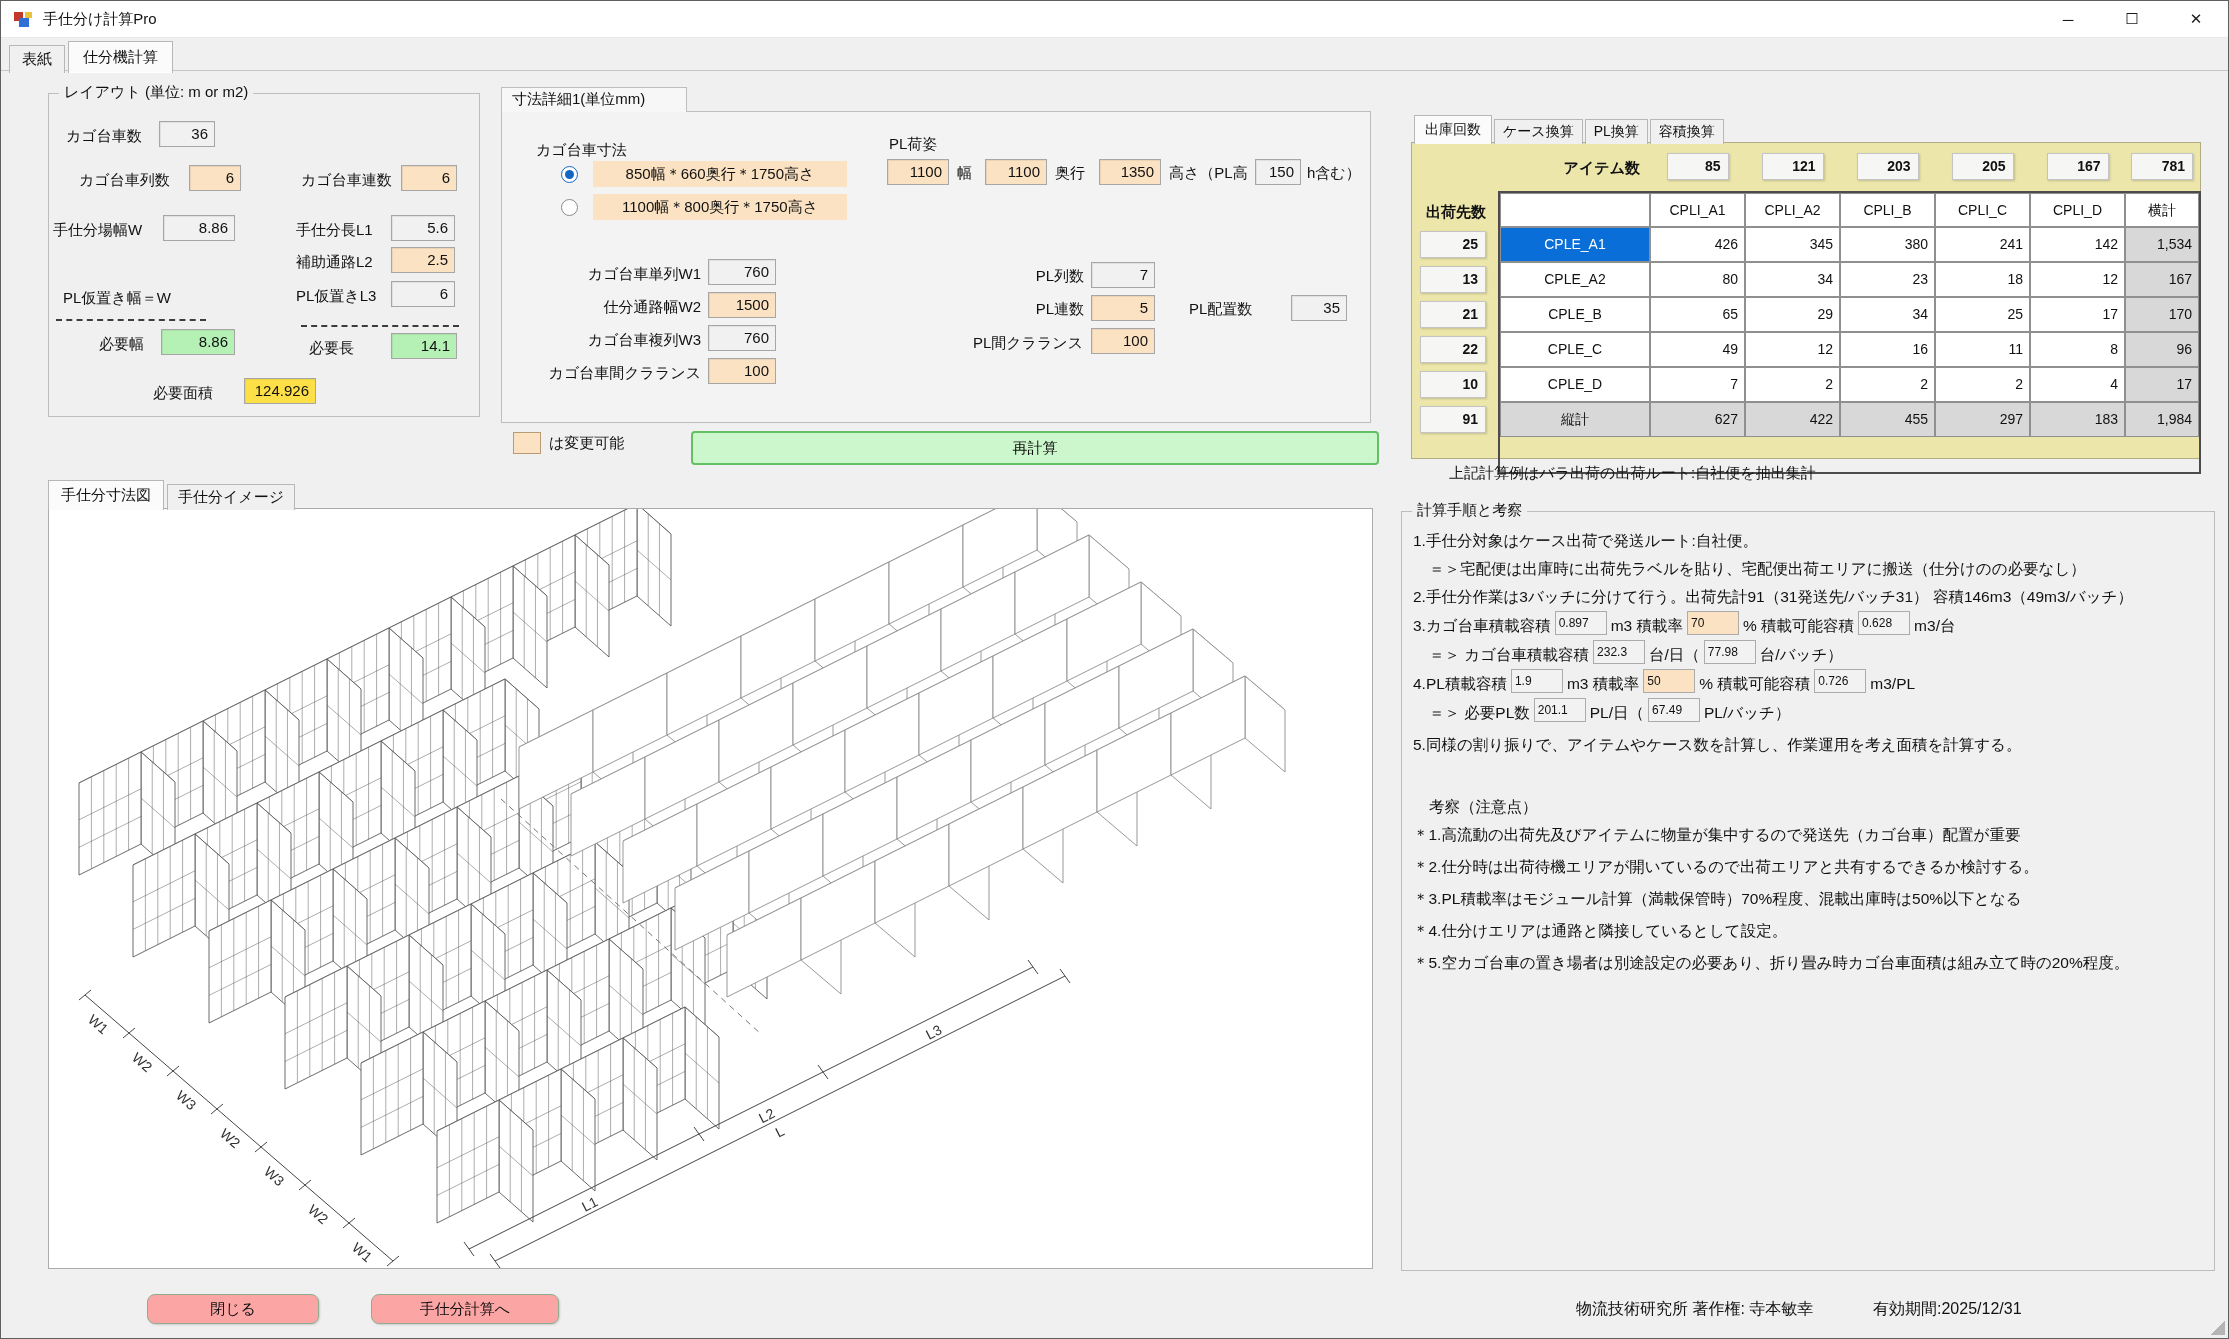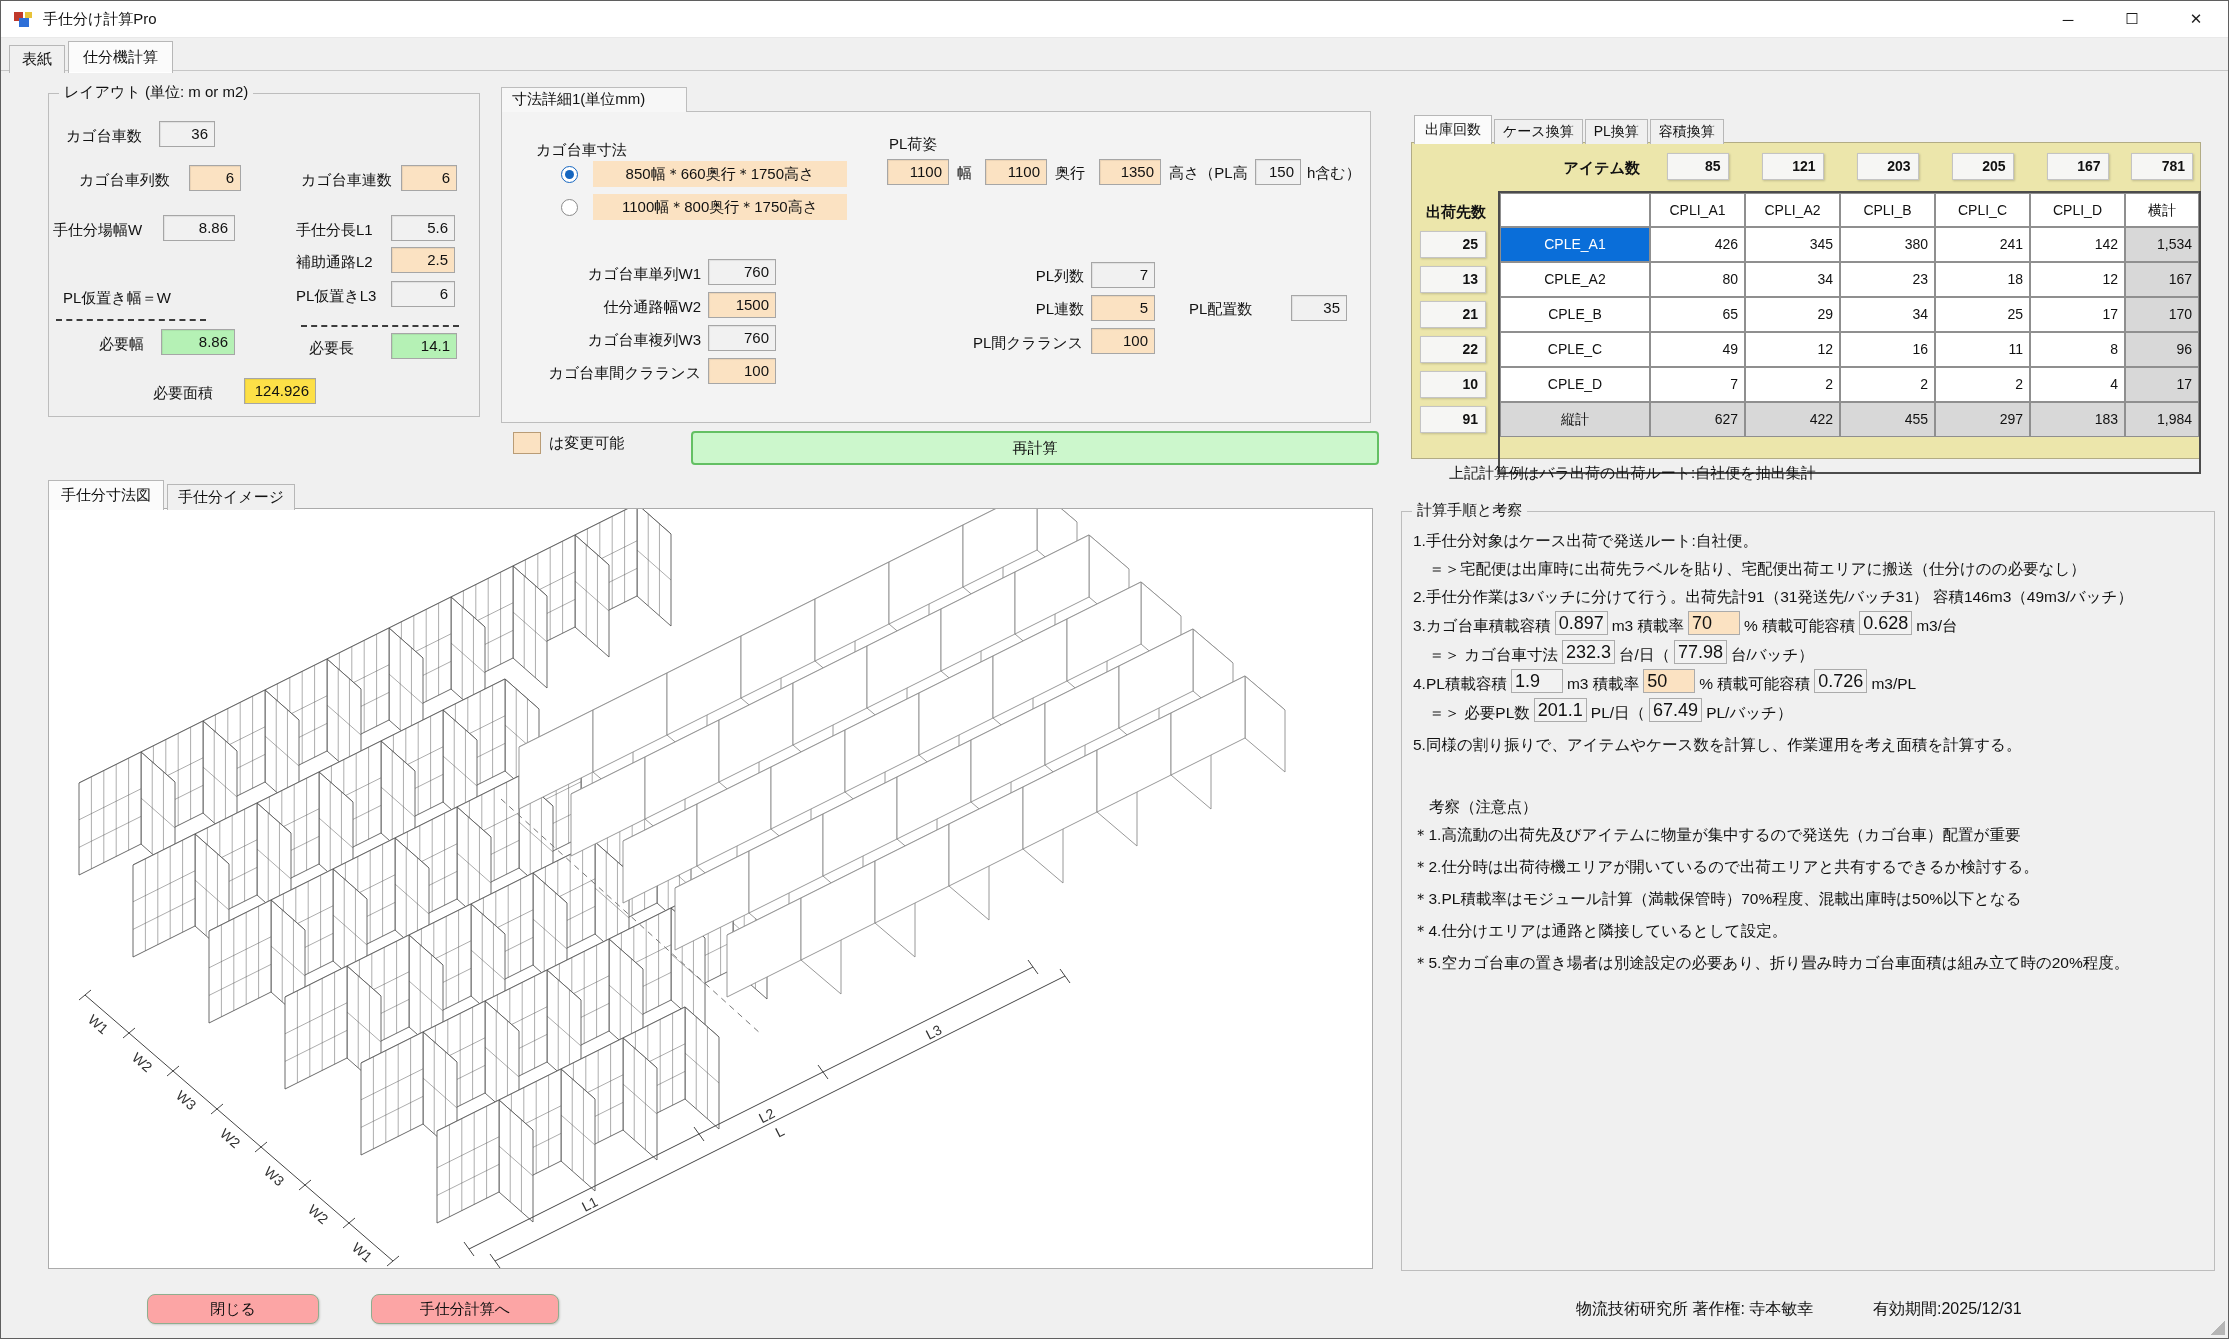--- a/index.html
+++ b/index.html
@@ -64,21 +64,21 @@
   .gcell.selcell{background:#0a6ed9;color:#fff;text-align:center;}
   .grid-frame{position:absolute;border:2px solid #4c4c4c;box-sizing:border-box;pointer-events:none;}
   .ship-note{position:absolute;left:1448px;top:463px;font-size:15px;white-space:nowrap;}
   
   .calc-lines{position:absolute;left:1412px;top:526px;width:800px;font-size:15.5px;}
   .cline{min-height:28px;line-height:28px;white-space:nowrap;}
   .cline.ind{padding-left:16px;}
   .cline.gap{margin-top:34px;}
   .cline.sp{margin-top:4px;}
   .ifld{display:inline-block;min-width:44px;max-width:58px;overflow:hidden;height:22px;line-height:22px;
-        border:1px solid #ababab;background:#f2f2f2;padding:0 3px;font-size:18px;
+        border:1px solid #ababab;background:#f2f2f2;padding:0 3px;font-size:12px;
         vertical-align:-4px;margin:0 4px;box-sizing:content-box;}
   .ifld.o{background:#fbe2c2;}
   
   .draw-tabs{position:absolute;left:47px;top:479px;display:flex;gap:3px;align-items:flex-end;z-index:4;}
   .dtab{font-size:15px;background:#f0f0f0;border:1px solid #b7b7b7;border-bottom:none;padding:3px 10px;}
   .dtab.sel{background:#fbfbfb;padding:5px 12px;}
   .canvas{position:absolute;left:47px;top:507px;width:1325px;height:761px;background:#fff;
           border:1px solid #ababab;box-sizing:border-box;}
   
   .credit{position:absolute;font-size:16px;white-space:nowrap;}
@@ -249,21 +249,21 @@
   <div class="ship-note">上記計算例はバラ出荷の出荷ルート:自社便を抽出集計</div>
 
   <div class="gbox" style="left:1400px;top:510px;width:812px;height:758px;">
     <span class="gtitle">計算手順と考察</span>
   </div>
   <div class="calc-lines" id="calc-lines">
       <div class="cline"><span>1.手仕分対象はケース出荷で発送ルート:自社便。</span></div>
       <div class="cline ind"><span>＝＞宅配便は出庫時に出荷先ラベルを貼り、宅配便出荷エリアに搬送（仕分けのの必要なし）</span></div>
       <div class="cline"><span>2.手仕分作業は3バッチに分けて行う。出荷先計91（31発送先/バッチ31） 容積146m3（49m3/バッチ）</span></div>
       <div class="cline"><span>3.カゴ台車積載容積</span><span class="ifld">0.897</span><span>m3  積載率</span><span class="ifld o">70</span><span>%  積載可能容積</span><span class="ifld">0.628</span><span>m3/台</span></div>
-      <div class="cline ind"><span>＝＞ カゴ台車寸法</span><span class="ifld">232.3</span><span>台/日（</span><span class="ifld">77.98</span><span>台/バッチ）</span></div>
+      <div class="cline ind"><span>＝＞ カゴ台車積載容積</span><span class="ifld">232.3</span><span>台/日（</span><span class="ifld">77.98</span><span>台/バッチ）</span></div>
       <div class="cline"><span>4.PL積載容積</span><span class="ifld">1.9</span><span>m3  積載率</span><span class="ifld o">50</span><span>%  積載可能容積</span><span class="ifld">0.726</span><span>m3/PL</span></div>
       <div class="cline ind"><span>＝＞ 必要PL数</span><span class="ifld">201.1</span><span>PL/日（</span><span class="ifld">67.49</span><span>PL/バッチ）</span></div>
       <div class="cline sp"><span>5.同様の割り振りで、アイテムやケース数を計算し、作業運用を考え面積を計算する。</span></div>
       <div class="cline ind gap"><span>考察（注意点）</span></div>
       <div class="cline"><span>＊1.高流動の出荷先及びアイテムに物量が集中するので発送先（カゴ台車）配置が重要</span></div>
       <div class="cline sp"><span>＊2.仕分時は出荷待機エリアが開いているので出荷エリアと共有するできるか検討する。</span></div>
       <div class="cline sp"><span>＊3.PL積載率はモジュール計算（満載保管時）70%程度、混載出庫時は50%以下となる</span></div>
       <div class="cline sp"><span>＊4.仕分けエリアは通路と隣接しているとして設定。</span></div>
       <div class="cline sp"><span>＊5.空カゴ台車の置き場者は別途設定の必要あり、折り畳み時カゴ台車面積は組み立て時の20%程度。</span></div>
     </div>

